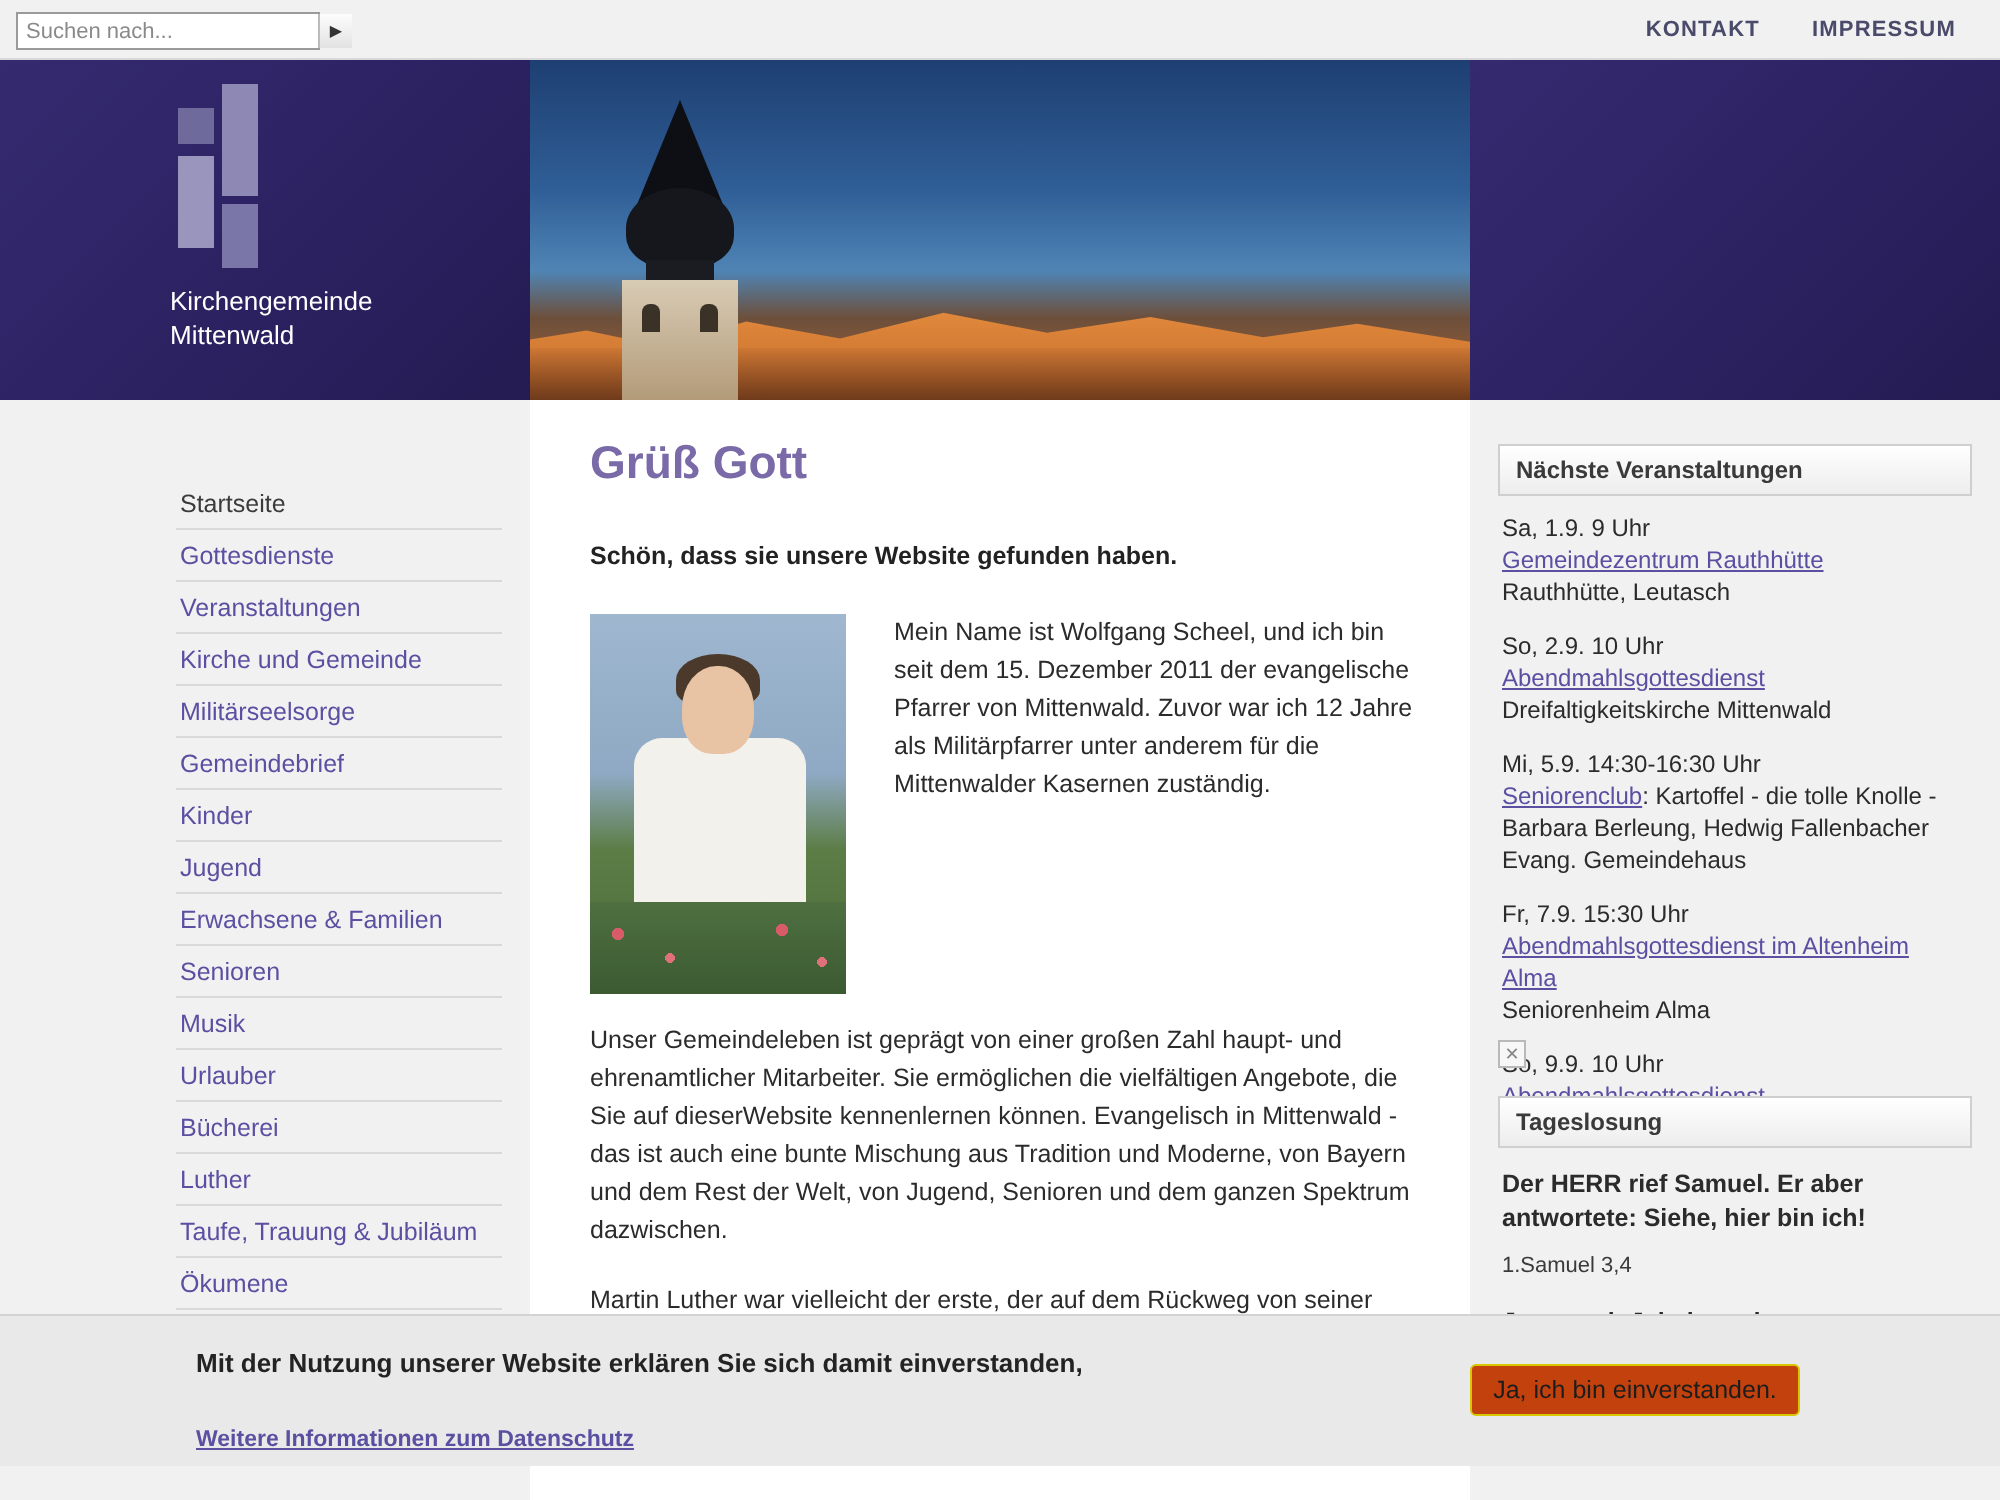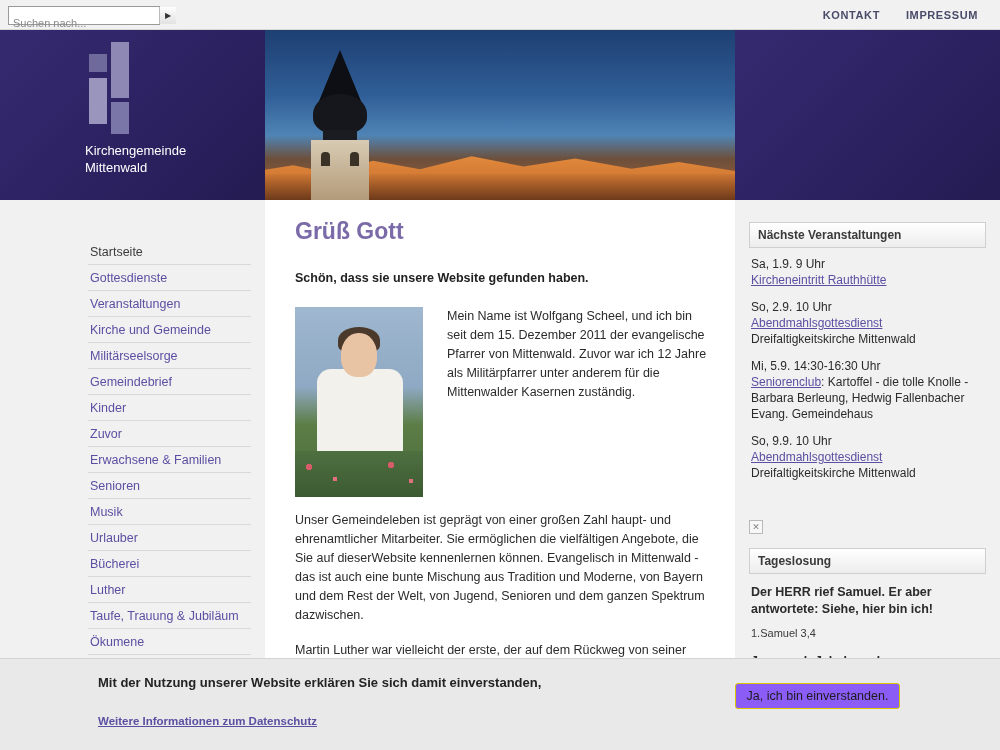--- a/index.html
+++ b/index.html
@@ -24,21 +24,21 @@
   .search-wrap {
     position: absolute; left: 8px; top: 6px;
     width: 152px; height: 19px;
     border: 1px solid #9a9a9a;
     background: #ffffff;
     display: flex; align-items: stretch;
   }
   .search-input {
     flex: 1 1 auto; border: 0; outline: none;
     font-family: "Liberation Sans", sans-serif;
-    font-size: 11px; color: #555; padding: 16px 4px;
+    font-size: 11px; color: #555; padding: 1px 4px;
     background: transparent;
   }
   .search-input::placeholder { color: #8a8a8a; }
   .search-btn {
     width: 17px; border: 0; border-left: 1px solid #bbb;
     background: linear-gradient(#fdfdfd, #e2e2e2);
     font-size: 8px; line-height: 1; color: #333; cursor: pointer;
     display: flex; align-items: center; justify-content: center;
   }
   .topnav {
@@ -205,34 +205,34 @@
     font-size: 9px; color: #888; text-align: center; line-height: 12px;
   }
   .losung { top: 348px; }
   .losung-body { padding: 10px 2px 0 2px; }
   .losung-text { font-size: 12.5px; font-weight: bold; color: #2b2b2b; line-height: 17px; margin: 0 0 9px 0; }
   .losung-ref { font-size: 11px; color: #3a3a3a; margin: 0 0 14px 0; }
   .losung-text2 { font-size: 12.5px; font-weight: bold; color: #2b2b2b; line-height: 17px; margin: 0; }
 
   
   .cookie {
-    position: absolute; left: 0; bottom: 0; width: 1000px; height: 92px;
+    position: absolute; left: 0; bottom: 17px; width: 1000px; height: 76px;
     background: #e9e9e9; border-top: 1px solid #d3d3d3; margin-top: 40px;
   }
   .cookie-text {
     position: absolute; left: 98px; top: 14px; width: 560px;
     font-size: 13px; font-weight: bold; color: #232323; line-height: 19px;
   }
   .cookie-link {
     position: absolute; left: 98px; top: 56px;
     font-size: 11.5px; font-weight: bold; color: #5b4fa2; text-decoration: underline;
   }
   .cookie-btn {
     position: absolute; left: 735px; top: 24px; width: 165px; height: 26px;
-    background: #8b5cf6; border: 1px solid #d8c700; border-radius: 3px;
+    background: #c2410c; border: 1px solid #d8c700; border-radius: 3px;
     font-family: "Liberation Sans", sans-serif;
     font-size: 12.5px; color: #1d1d1d; cursor: pointer;
   }
 </style>
 </head>
 <body>
 
 <div id="page">
 
   <div class="topbar">
@@ -279,21 +279,21 @@
 
     <div class="col-left">
       <nav class="nav">
         <a href="#" class="first">Startseite</a>
         <a href="#">Gottesdienste</a>
         <a href="#">Veranstaltungen</a>
         <a href="#">Kirche und Gemeinde</a>
         <a href="#">Militärseelsorge</a>
         <a href="#">Gemeindebrief</a>
         <a href="#">Kinder</a>
-        <a href="#">Zuvor</a>
+        <a href="#">Jugend</a>
         <a href="#">Erwachsene &amp; Familien</a>
         <a href="#">Senioren</a>
         <a href="#">Musik</a>
         <a href="#">Urlauber</a>
         <a href="#">Bücherei</a>
         <a href="#">Luther</a>
         <a href="#">Taufe, Trauung &amp; Jubiläum</a>
         <a href="#">Ökumene</a>
         <a href="#">Kircheneintritt</a>
         <a href="#">Spenden</a>
@@ -320,30 +320,36 @@
       </div>
     </div>
 
     <div class="col-right">
 
       <div class="box events">
         <div class="box-head">Nächste Veranstaltungen</div>
         <div class="events-body">
           <div class="ev">
             <div class="when">Sa, 1.9. 9 Uhr</div>
-            <a href="#">Kircheneintritt Rauthhütte</a>
+            <a href="#">Gemeindezentrum Rauthhütte</a>
+            <div class="where">Rauthhütte, Leutasch</div>
           </div>
           <div class="ev">
             <div class="when">So, 2.9. 10 Uhr</div>
             <a href="#">Abendmahlsgottesdienst</a>
             <div class="where">Dreifaltigkeitskirche Mittenwald</div>
           </div>
           <div class="ev">
             <div class="when">Mi, 5.9. 14:30-16:30 Uhr</div>
             <a href="#">Seniorenclub</a><span>: Kartoffel - die tolle Knolle - Barbara Berleung, Hedwig Fallenbacher Evang. Gemeindehaus</span>
+          </div>
+          <div class="ev">
+            <div class="when">Fr, 7.9. 15:30 Uhr</div>
+            <a href="#">Abendmahlsgottesdienst im Altenheim Alma</a>
+            <div class="where">Seniorenheim Alma</div>
           </div>
           <div class="ev">
             <div class="when">So, 9.9. 10 Uhr</div>
             <a href="#">Abendmahlsgottesdienst</a>
             <div class="where">Dreifaltigkeitskirche Mittenwald</div>
           </div>
         </div>
       </div>
 
       <div class="broken-img">✕</div>

